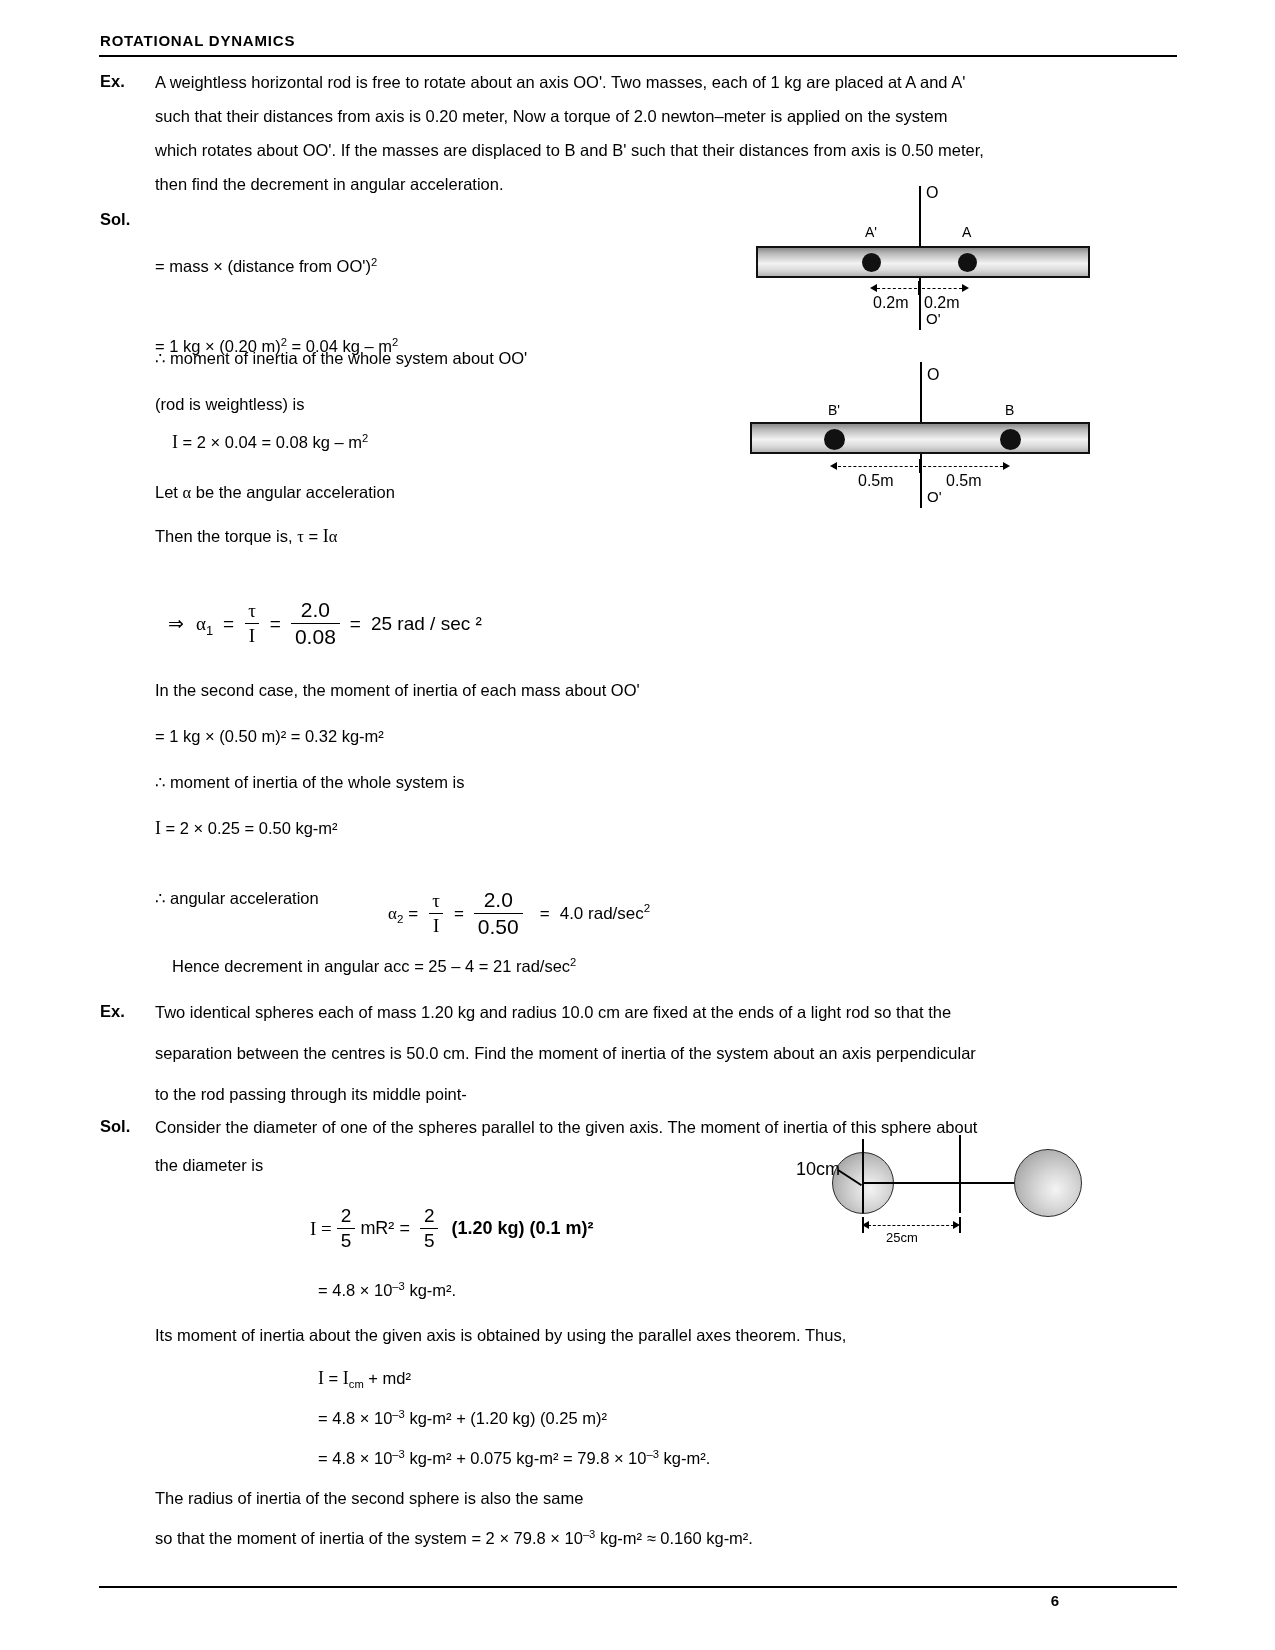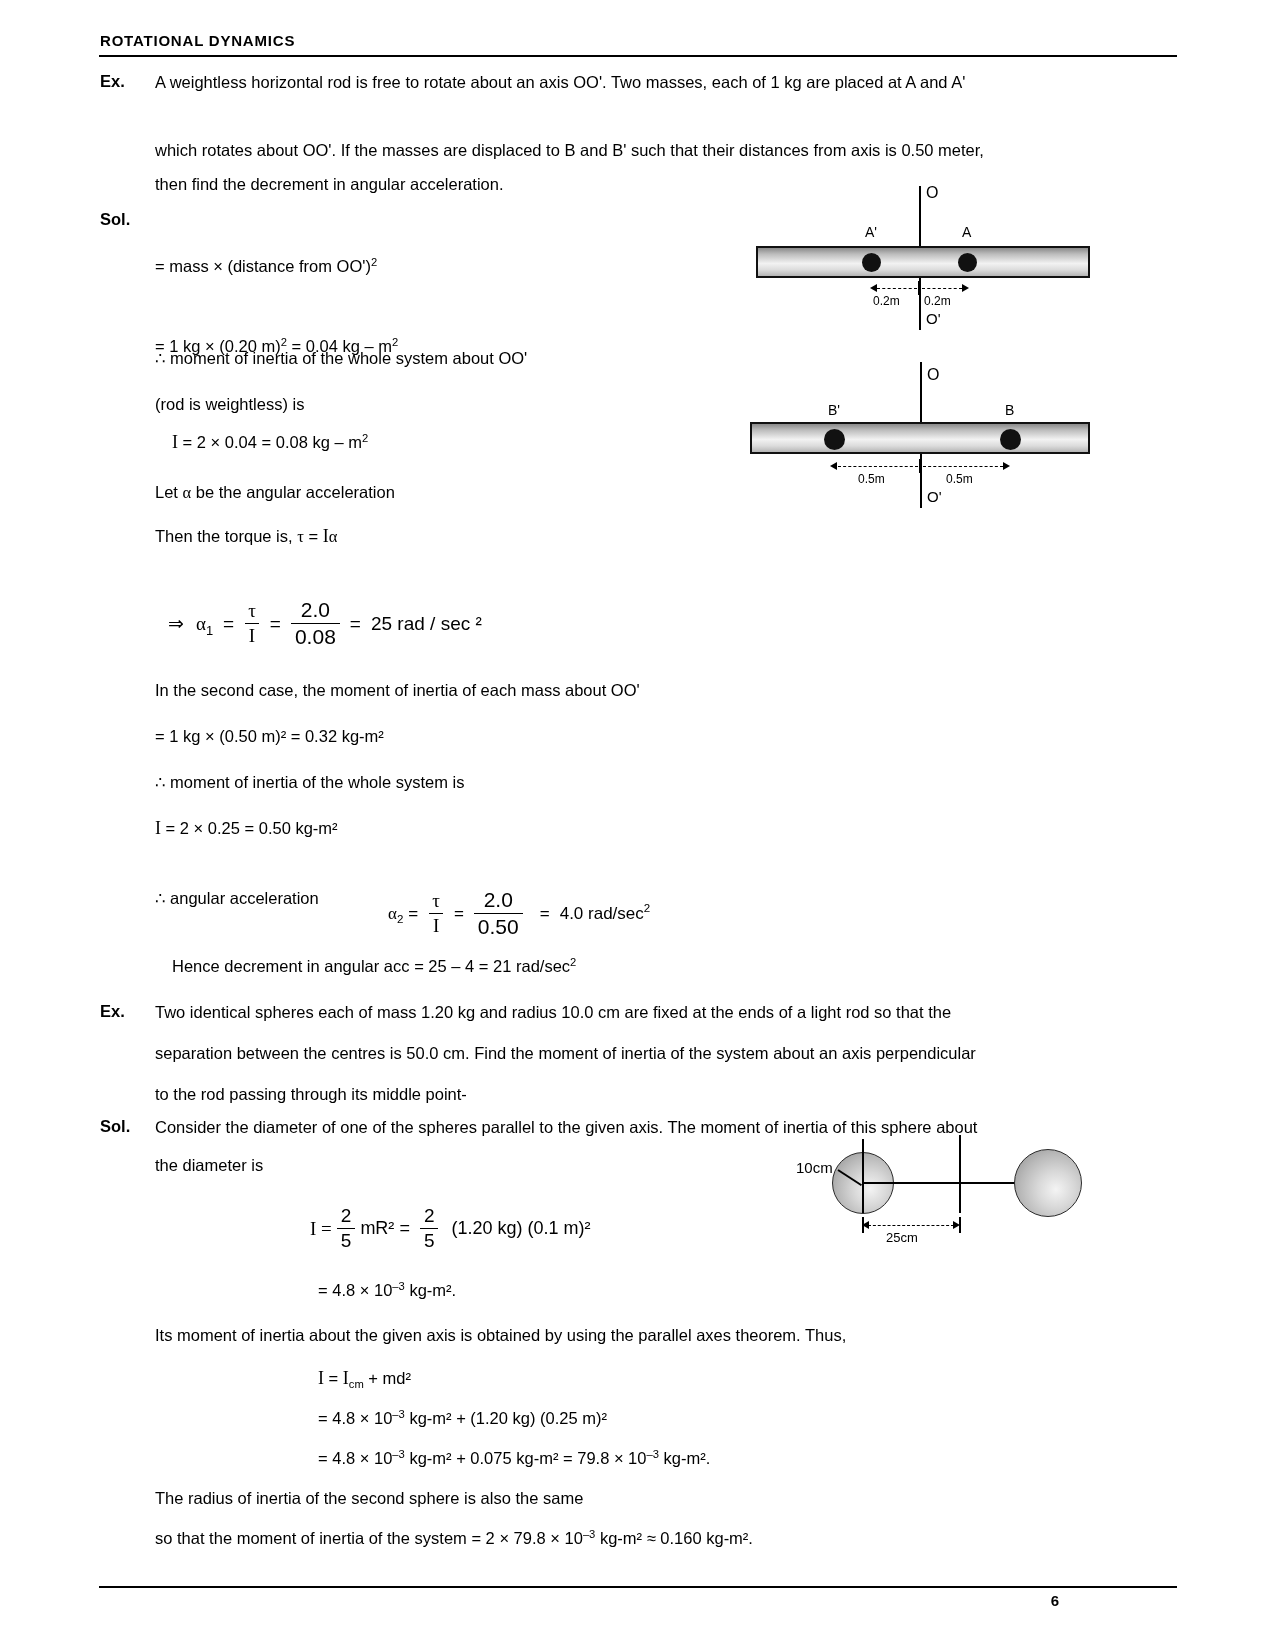--- a/index.html
+++ b/index.html
@@ -117,21 +117,21 @@
   .mass-dot {
     position: absolute;
     border-radius: 50%;
     background: #111;
   }
   .lbl {
     position: absolute;
     font-size: 14px;
     white-space: nowrap;
   }
-  .lbl.small { font-size: 12px; }
+  .lbl.small { font-size: 16px; }
   .dimline {
     position: absolute;
     height: 0;
     border-top: 1.6px dashed #000;
   }
   .arrowhead {
     position: absolute;
     width: 0; height: 0;
     border-top: 4px solid transparent;
     border-bottom: 4px solid transparent;
@@ -164,20 +164,21 @@
 </head>
 <body>
 
 <div class="page">
 
   <div class="header-title">ROTATIONAL DYNAMICS</div>
   <div class="rule-top"></div>
 
   <div class="tag" style="top:72px;">Ex.</div>
   <div class="line body-col" style="top:72px;">A weightless horizontal rod is free to rotate about an axis OO'. Two masses, each of 1 kg are placed at A and A'</div>
+  <div class="line body-col" style="top:106px;">such that their distances from axis is 0.20 meter, Now a torque of 2.0 newton–meter is applied on the system</div>
   <div class="line body-col" style="top:140px;">which rotates about OO'. If the masses are displaced to B and B' such that their distances from axis is 0.50 meter,</div>
   <div class="line body-col" style="top:174px;">then find the decrement in angular acceleration.</div>
 
   <div class="tag" style="top:210px;">Sol.</div>
 
   <div class="line body-col" style="top:256px;">= mass × (distance from OO')<sup>2</sup></div>
   <div class="line body-col" style="top:314px;margin-top:22px;">= 1 kg × (0.20 m)<sup>2</sup> = 0.04 kg – m<sup>2</sup></div>
   <div class="line body-col" style="top:348px;">∴  moment of inertia of the whole system about OO'</div>
   <div class="line body-col" style="top:394px;">(rod is weightless) is</div>
   <div class="line body-col" style="top:432px;margin-left:17px;"><span class="serif-i">I</span> = 2 × 0.04 = 0.08 kg – m<sup>2</sup></div>
@@ -287,41 +288,41 @@
     <span class="frac small">
       <span class="num">2</span>
       <span class="den">5</span>
     </span>
     <span>mR²</span>
     <span class="op">=</span>
     <span class="frac small">
       <span class="num">2</span>
       <span class="den">5</span>
     </span>
-    <span class="op" style="margin-left:8px;">(1.20 kg) (0.1 m)²</span>
+    <span class="op" style="margin-left:8px;font-weight:bold;">(1.20 kg) (0.1 m)²</span>
   </div>
 
   <div class="line" style="left:318px; top:1280px;">= 4.8 × 10<sup>–3</sup> kg-m².</div>
   <div class="line body-col" style="top:1325px;">Its moment of inertia about the given axis is obtained by using the parallel axes theorem. Thus,</div>
 
   <div class="line" style="left:318px; top:1368px;"><span class="serif-i">I</span> = <span class="serif-i">I</span><sub>cm</sub> + md²</div>
   <div class="line" style="left:318px; top:1408px;">= 4.8 × 10<sup>–3</sup> kg-m² + (1.20 kg) (0.25 m)²</div>
   <div class="line" style="left:318px; top:1448px;">= 4.8 × 10<sup>–3</sup> kg-m² + 0.075 kg-m²  = 79.8 × 10<sup>–3</sup> kg-m².</div>
 
   <div class="line body-col" style="top:1488px;">The radius of inertia of the second sphere is also the same</div>
   <div class="line body-col" style="top:1528px;">so that the moment of inertia of the system = 2 × 79.8 × 10<sup>–3</sup> kg-m² ≈ 0.160 kg-m².</div>
 
   <div class="diagram" style="left:796px; top:1125px; width:320px; height:115px;">
 
     <div class="sphere" style="left:36px; top:27px; width:62px; height:62px;"></div>
 
     <div class="vline" style="left:66px; top:14px; height:74px;"></div>
 
     <div class="radius-line" style="left:42px; top:44px; width:28px; transform: rotate(33deg);"></div>
-    <div class="lbl small" style="left:0px; top:34px; font-size:15px;">10cm</div>
+    <div class="lbl small" style="left:0px; top:34px; font-size:18px;">10cm</div>
 
     <div class="hline" style="left:66px; top:57px; width:162px;"></div>
 
     <div class="vline" style="left:163px; top:10px; height:78px;"></div>
 
     <div class="sphere" style="left:218px; top:24px; width:68px; height:68px;"></div>
 
     <div class="tick-v" style="left:66px; top:92px; height:16px;"></div>
     <div class="tick-v" style="left:163px; top:92px; height:16px;"></div>
     <div class="dimline" style="left:72px; top:100px; width:86px;"></div>

